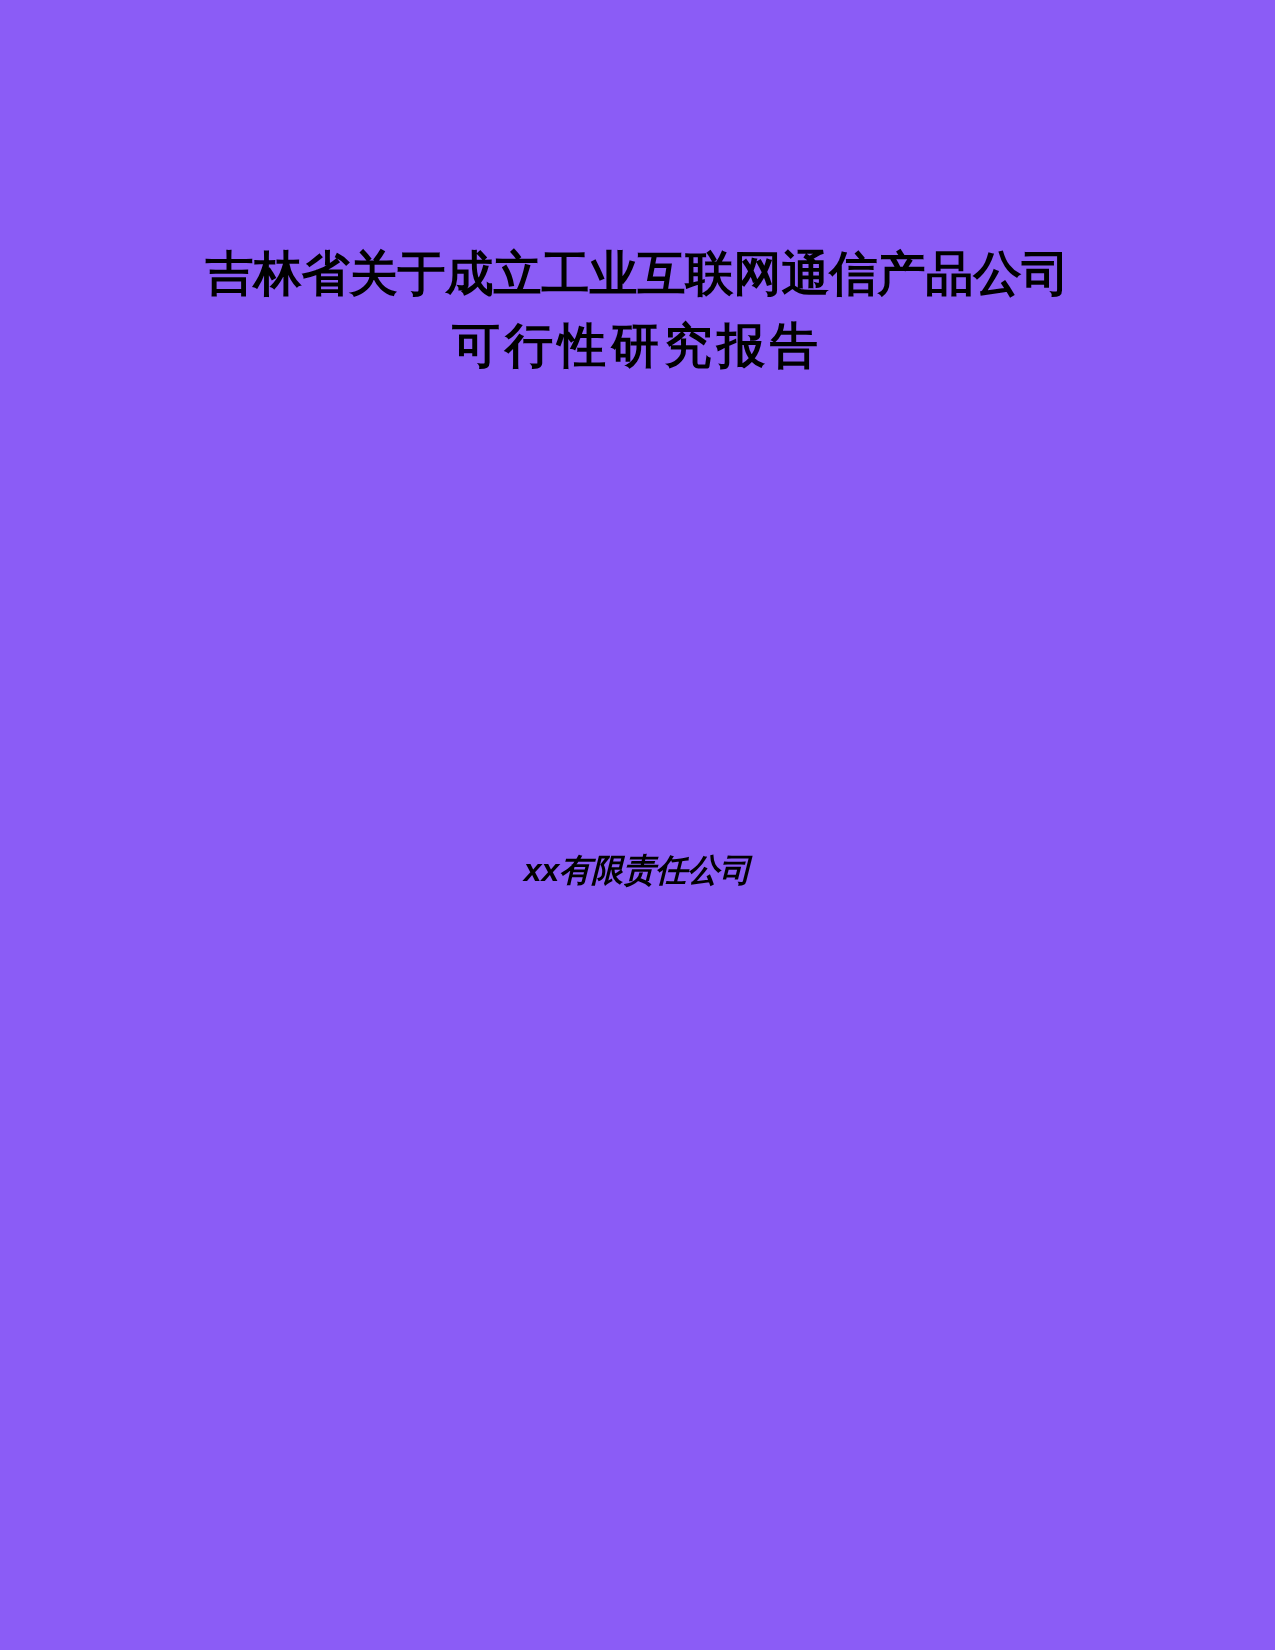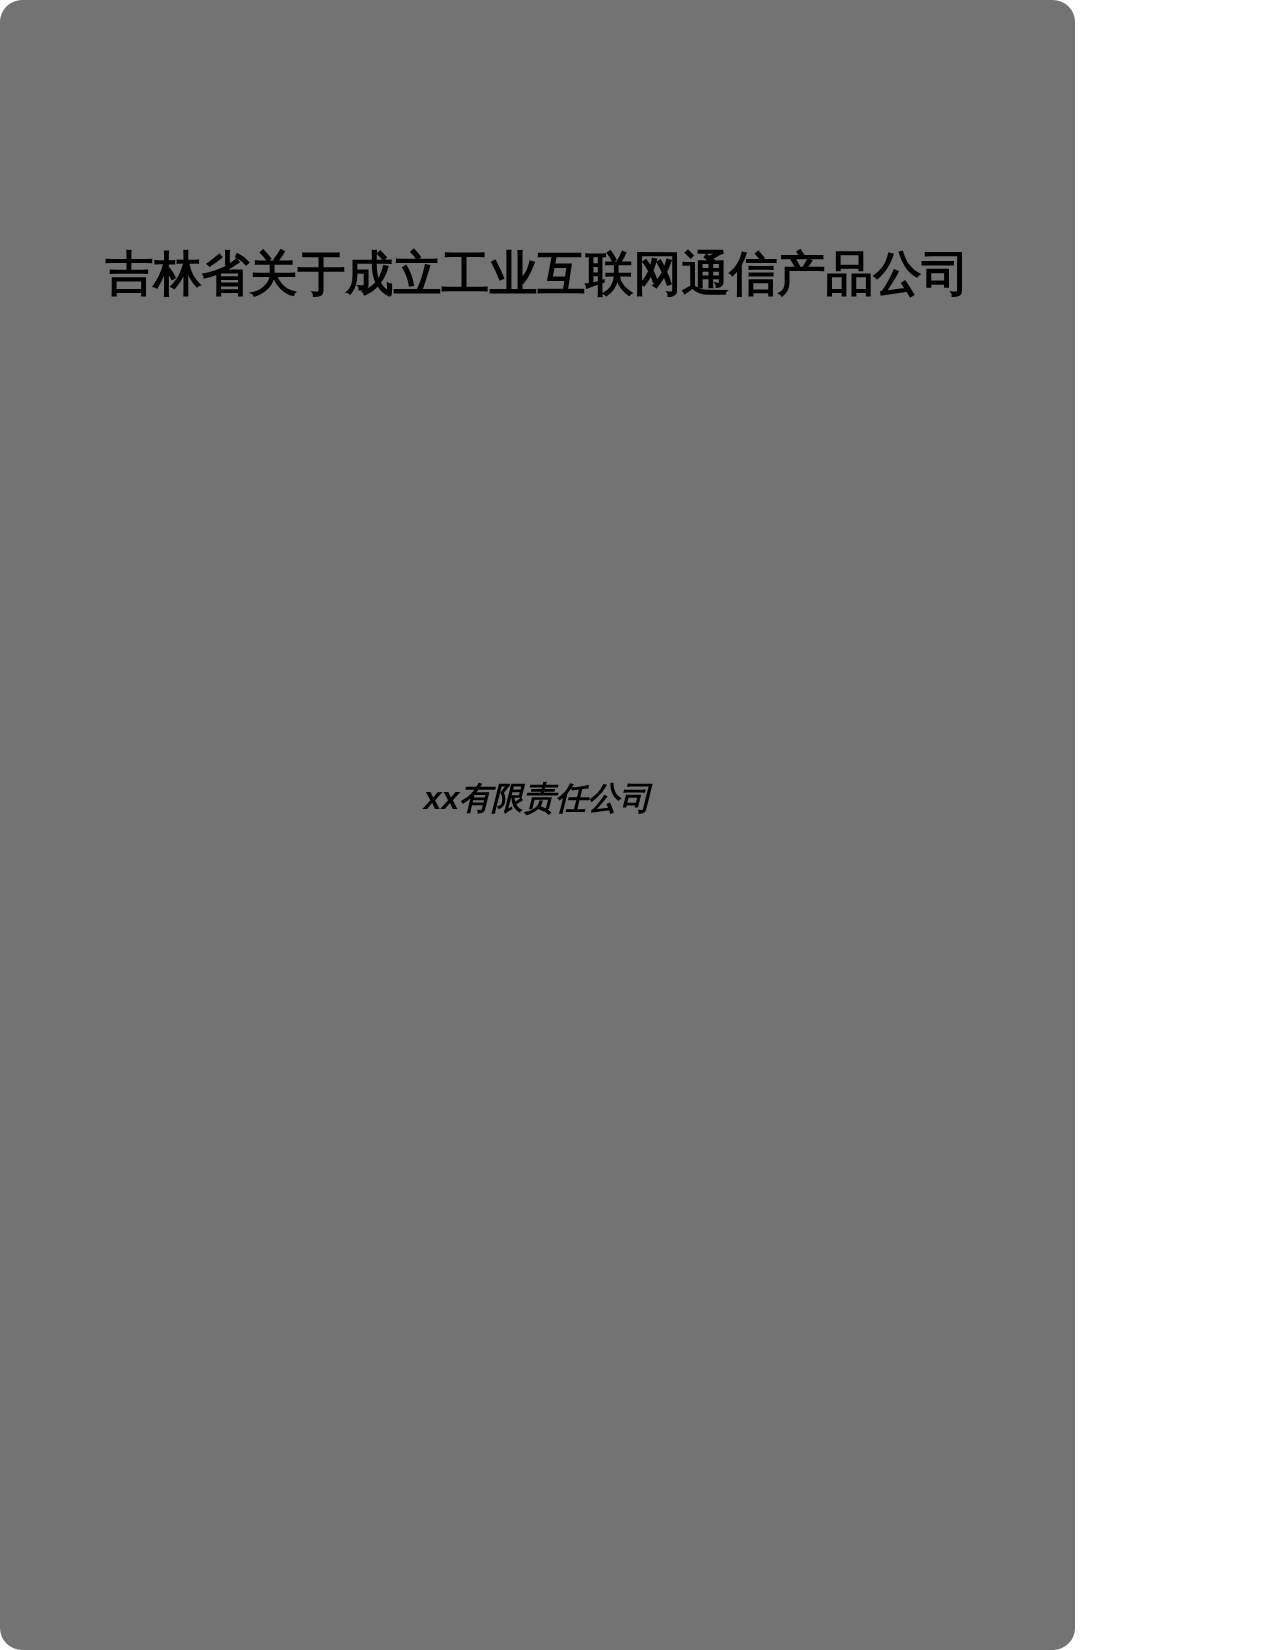--- a/index.html
+++ b/index.html
@@ -2,27 +2,26 @@
 <html><head>
 <meta charset="utf-8">
 <style>
   html, body {
     margin: 0;
     padding: 0;
     background: #ffffff;
   }
   .page {
     position: relative;
-    width: 1075px;
+    width: 1275px;
     height: 1650px;
-    background: #737373;
+    background: #8b5cf6;
     overflow: hidden;
     font-family: "Liberation Sans", "DejaVu Sans", sans-serif;
     color: #000000;
-    border-radius: 22px;
   }
   .doc-title {
     margin: 0;
     padding-top: 238px;
     text-align: center;
     font-weight: bold;
     font-size: 48px;
     line-height: 72px;
     color: #000000;
   }
@@ -38,15 +37,16 @@
     color: #000000;
     font-style: italic;
   }
 </style>
 </head>
 <body>
 
 <div class="page">
   <h1 class="doc-title">
     <div class="title-line-1">吉林省关于成立工业互联网通信产品公司</div>
+    <div class="title-line-2">可行性研究报告</div>
   </h1>
   <div class="company-name">xx有限责任公司</div>
 </div>
 
 </body></html>

